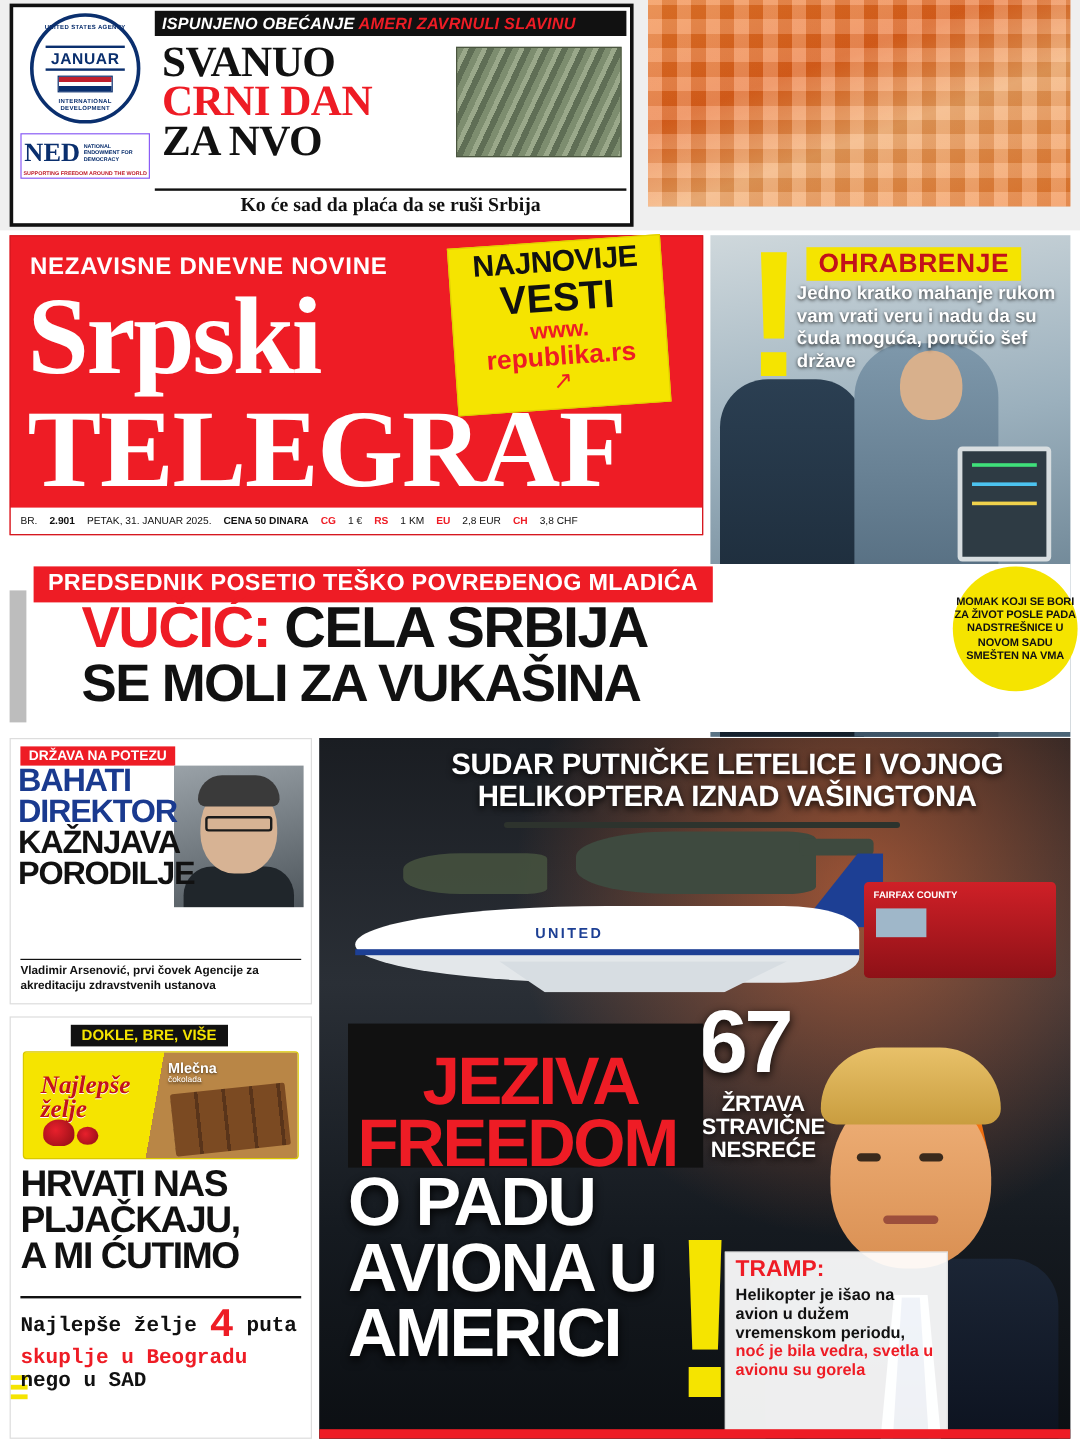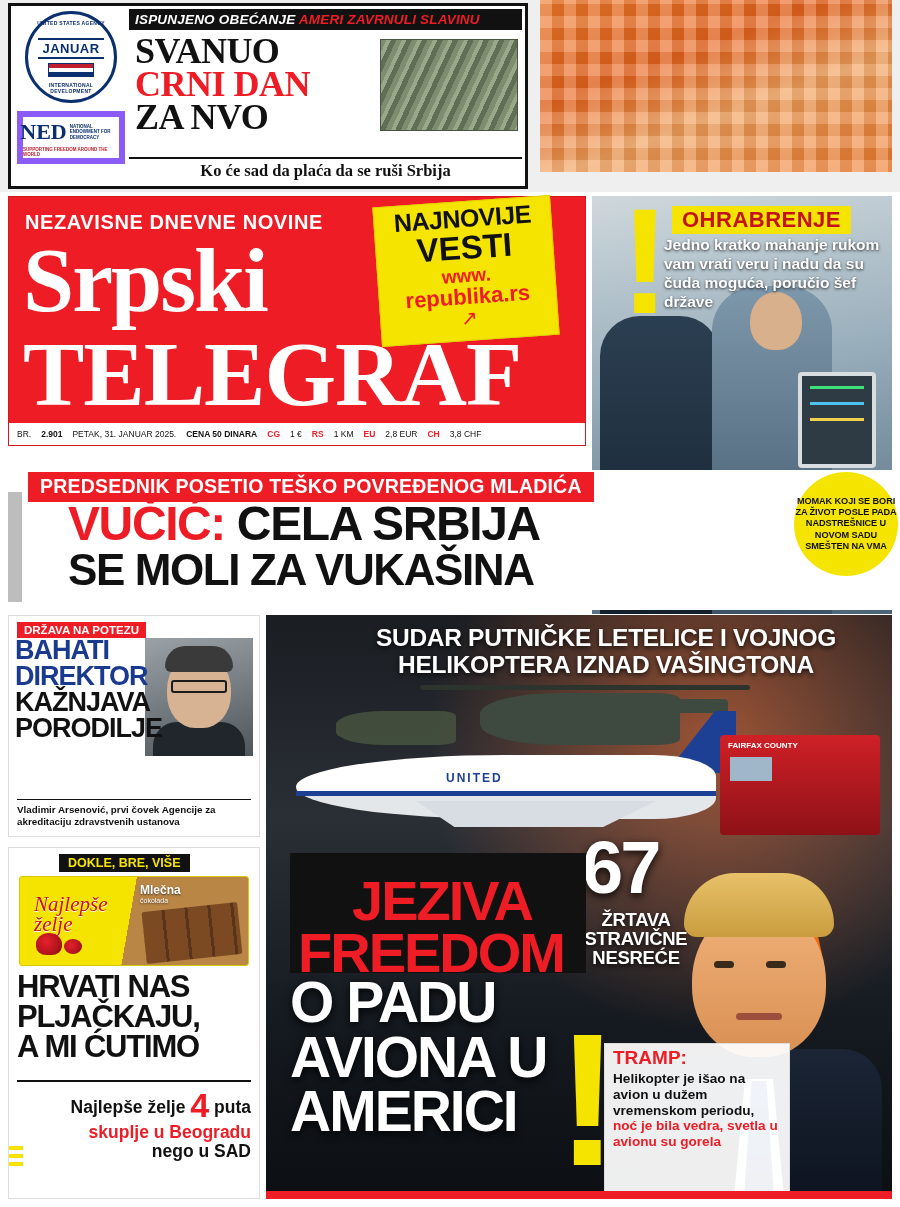--- a/index.html
+++ b/index.html
@@ -36,21 +36,21 @@
   .usaid-seal .usaid-word {
     font-size: 13px; font-weight: bold; color: #0a2f6e; letter-spacing: .5px;
     border-top: 2px solid #0a2f6e; border-bottom: 2px solid #0a2f6e; padding: 1px 4px;
   }
   .usaid-seal .handshake {
     width: 46px; height: 14px; margin-top: 4px;
     background: linear-gradient(180deg,#c0202e 0 33%, #ffffff 33% 66%, #0a2f6e 66% 100%);
     border: 1px solid #0a2f6e;
   }
   .ned-box {
-    width: 108px; margin-top: 8px; background: #fff; border: 6px solid #8b5cf6;
+    width: 108px; margin-top: 8px; background: #fff; border: 1px solid #8b5cf6;
     display: flex; flex-direction: column; align-items: center; padding: 2px 0 1px 0;
   }
   .ned-row { display: flex; align-items: center; gap: 3px; }
   .ned-mark {
     font-size: 22px; font-weight: bold; color: #0a2f6e; font-family: "Liberation Serif", serif;
   }
   .ned-sub { font-size: 4.5px; color: #0a2f6e; font-weight: bold; text-align: left; line-height: 1.25; width: 52px; }
   .ned-tag { font-size: 4.5px; color: #c0202e; font-weight: bold; margin-top: 2px; }
 
   .topad-right { position: absolute; left: 118px; top: 3px; right: 3px; bottom: 3px; }
@@ -248,21 +248,21 @@
     position: absolute; left: 50px; top: 6px; background: #111; color: #f5e400;
     font-size: 12.5px; font-weight: bold; padding: 2px 9px;
   }
   .choco {
     position: absolute; left: 10px; top: 28px; width: 230px; height: 90px;
     background: linear-gradient(100deg,#f5e400 0 48%, #b98646 48% 100%);
     border: 1px solid #d9c800; border-radius: 3px; overflow: hidden;
   }
   .choco .brand {
     position: absolute; left: 14px; top: 18px; color: #c2121a;
-    font-family: "Liberation Serif", serif; font-style: italic; font-weight: normal;
+    font-family: "Liberation Serif", serif; font-style: italic; font-weight: bold;
     font-size: 21px; line-height: .95; text-shadow: 0 1px 0 #fff;
   }
   .choco .rose {
     position: absolute; left: 16px; top: 56px; width: 26px; height: 22px;
     background: radial-gradient(circle at 40% 40%, #e8202c, #8c0d14); border-radius: 50% 50% 40% 40%;
   }
   .choco .rose2 {
     position: absolute; left: 44px; top: 62px; width: 18px; height: 15px;
     background: radial-gradient(circle at 40% 40%, #e8202c, #8c0d14); border-radius: 50%;
   }
@@ -278,22 +278,22 @@
   }
   .hrvati-h {
     position: absolute; left: 8px; top: 124px; width: 240px;
   }
   .hrvati-h div { font-size: 31px; font-weight: bold; color: #111; line-height: .97; letter-spacing: -1.2px; }
   .hrvati-sub {
     position: absolute; left: 8px; right: 8px; top: 232px;
     border-top: 2px solid #111; padding-top: 5px;
   }
   .hrvati-sub div {
-    font-family: Liberation Sans, sans-serif; font-weight: bold; font-size: 17.5px;
-    color: #111; line-height: 1.06; text-align: right;
+    font-family: Liberation Mono, monospace; font-weight: bold; font-size: 17.5px;
+    color: #111; line-height: 1.06; text-align: left;
   }
   .hrvati-sub .red { color: #ee1c25; }
   .hrvati-sub .big4 { color: #ee1c25; font-size: 34px; vertical-align: -4px; }
   .dash-marks {
     position: absolute; left: 0; bottom: 28px; width: 14px;
   }
   .dash-marks i { display: block; width: 14px; height: 4px; background: #f5e400; margin-bottom: 4px; }
 
   
   .plane {
@@ -337,21 +337,21 @@
   }
   .plane-tail {
     position: absolute; left: 400px; top: 96px; width: 70px; height: 62px;
     background: #1d3f94; clip-path: polygon(0 100%, 70% 0, 100% 0, 100% 100%);
   }
   .plane-wing {
     position: absolute; left: 150px; top: 186px; width: 240px; height: 26px;
     background: #d7dde2; clip-path: polygon(0 0, 100% 0, 78% 100%, 16% 100%);
   }
   .firetruck {
-    position: absolute; right: 12px; top: 120px; width: 160px; height: 100px;
+    position: absolute; right: 12px; top: 120px; width: 160px; height: 80px;
     background: linear-gradient(180deg,#cf2027,#8e1117); border-radius: 4px;
   }
   .firetruck .label { position: absolute; left: 8px; top: 6px; color: #fff; font-size: 8px; font-weight: bold; }
   .firetruck .win { position: absolute; left: 10px; top: 22px; width: 42px; height: 24px; background: #9fb7c9; }
   .cone {
     position: absolute; left: 470px; top: 276px; width: 34px; height: 58px;
     background: linear-gradient(180deg,#ff8a1f,#e85f05); clip-path: polygon(38% 0, 62% 0, 100% 100%, 0 100%);
   }
   .cone2 { left: 524px; top: 290px; }
   .cone3 { left: 440px; top: 300px; height: 46px; }

